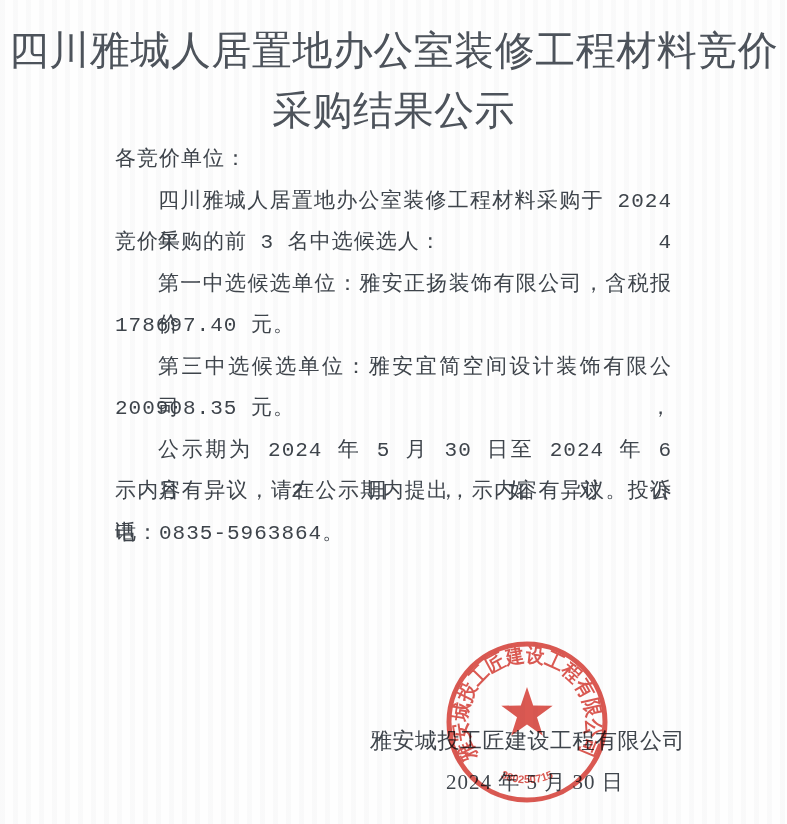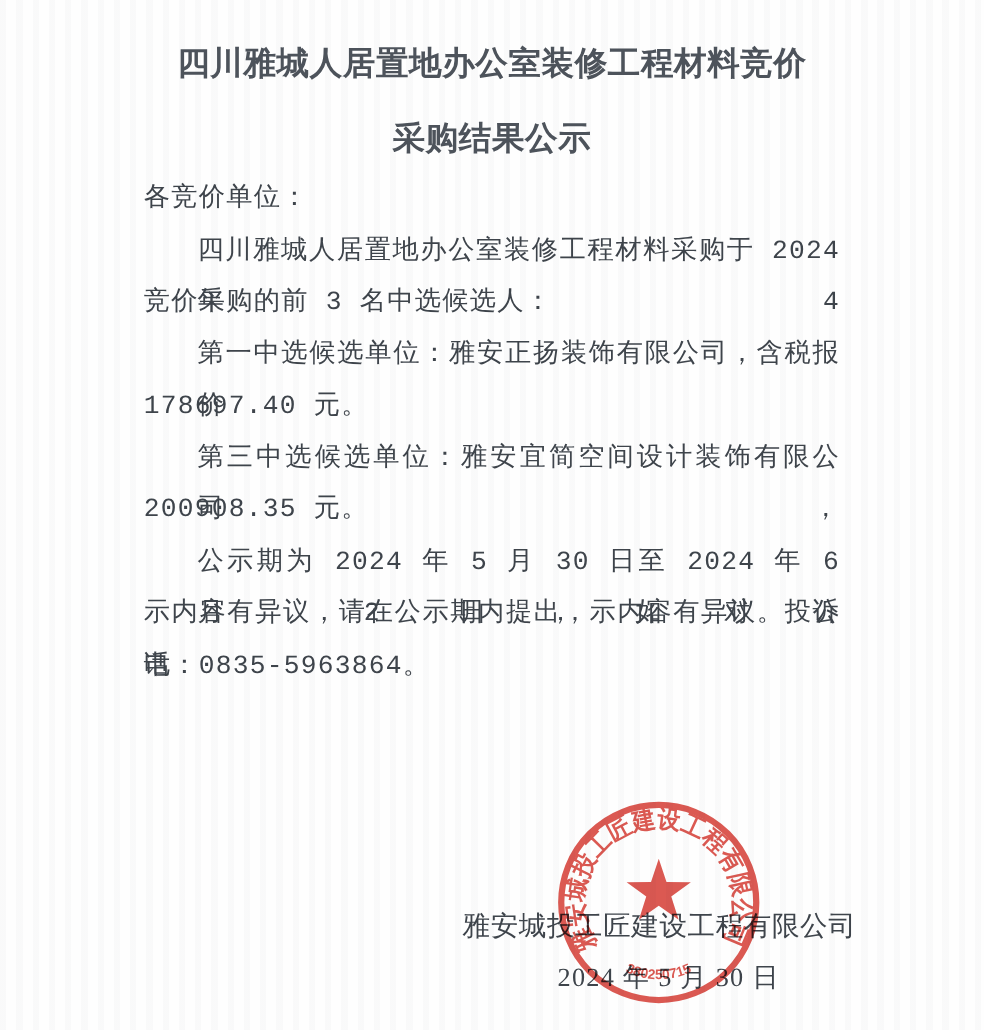--- a/index.html
+++ b/index.html
@@ -24,22 +24,22 @@
     pointer-events: none;
   }
 
   .title {
     position: absolute;
     top: 20px;
     left: 0;
     width: 100%;
     text-align: center;
     font-family: "Liberation Sans", sans-serif;
-    font-weight: 700;
-    font-size: 26px;
+    font-weight: 400;
+    font-size: 40px;
     line-height: 60px;
     color: #4d535b;
     letter-spacing: 0.5px;
   }
   .title-line { width: 100%; }
 
   .body-block {
     position: absolute;
     left: 115px;
     top: 139px;

